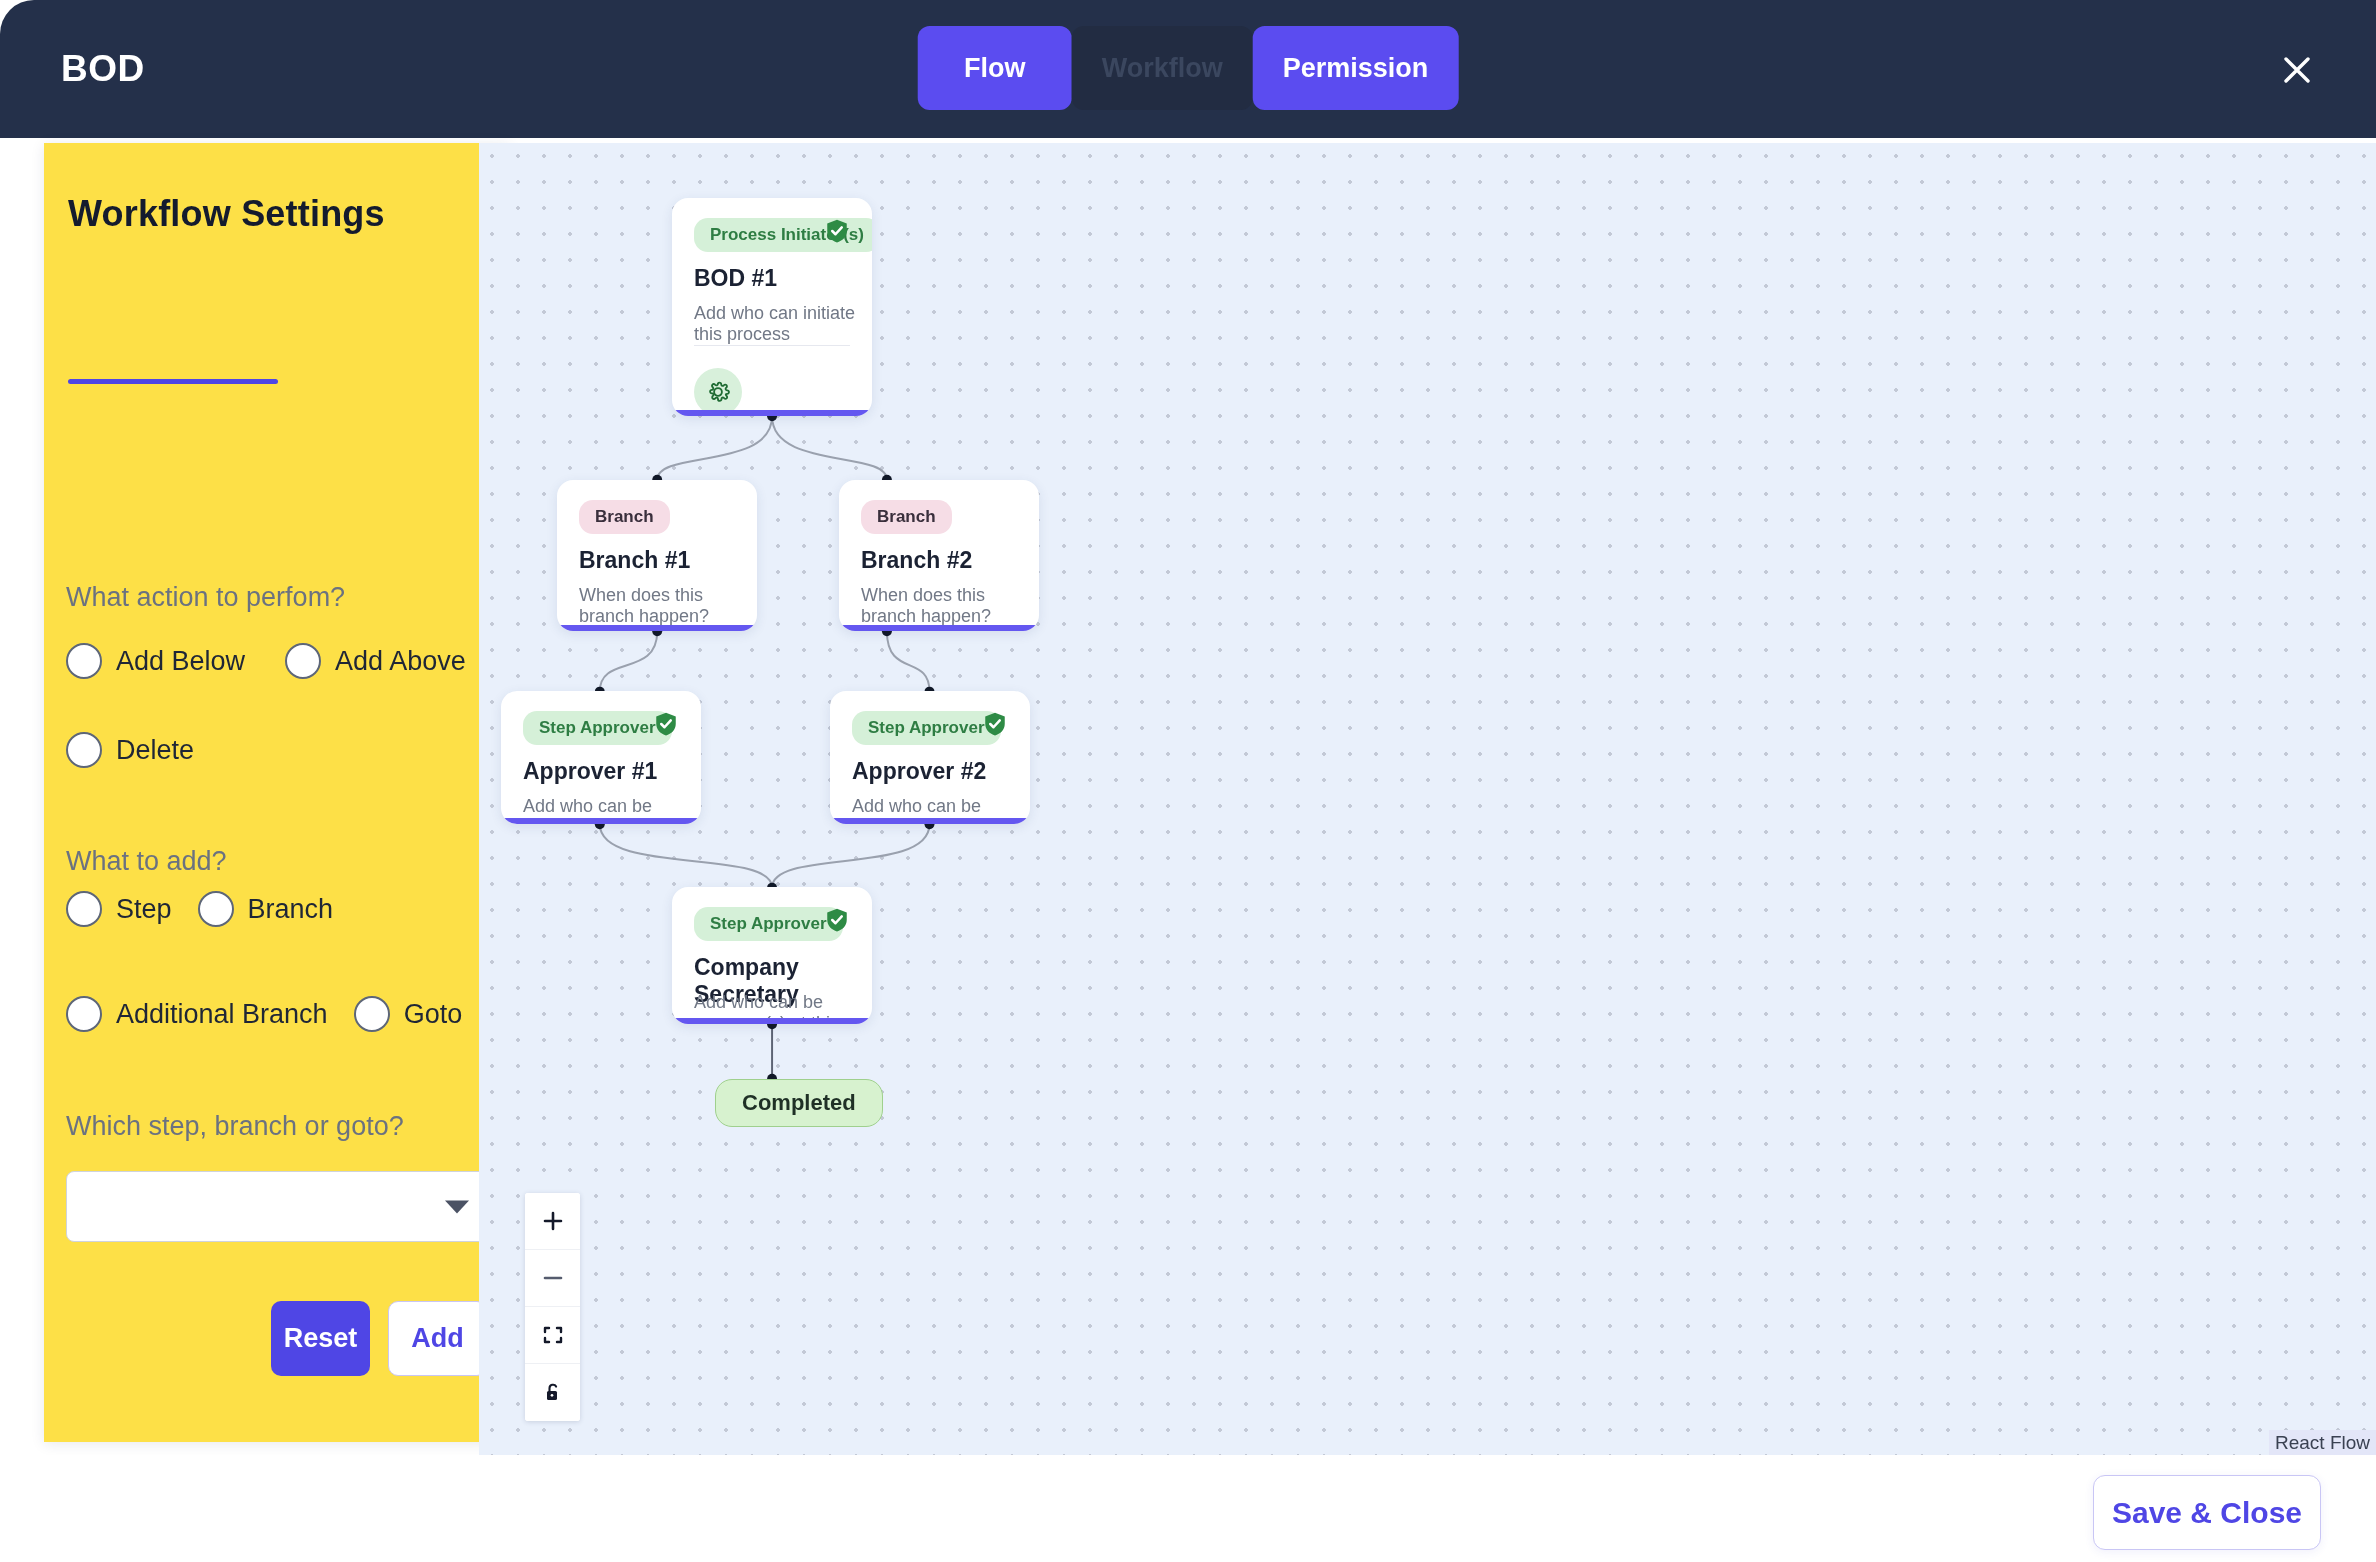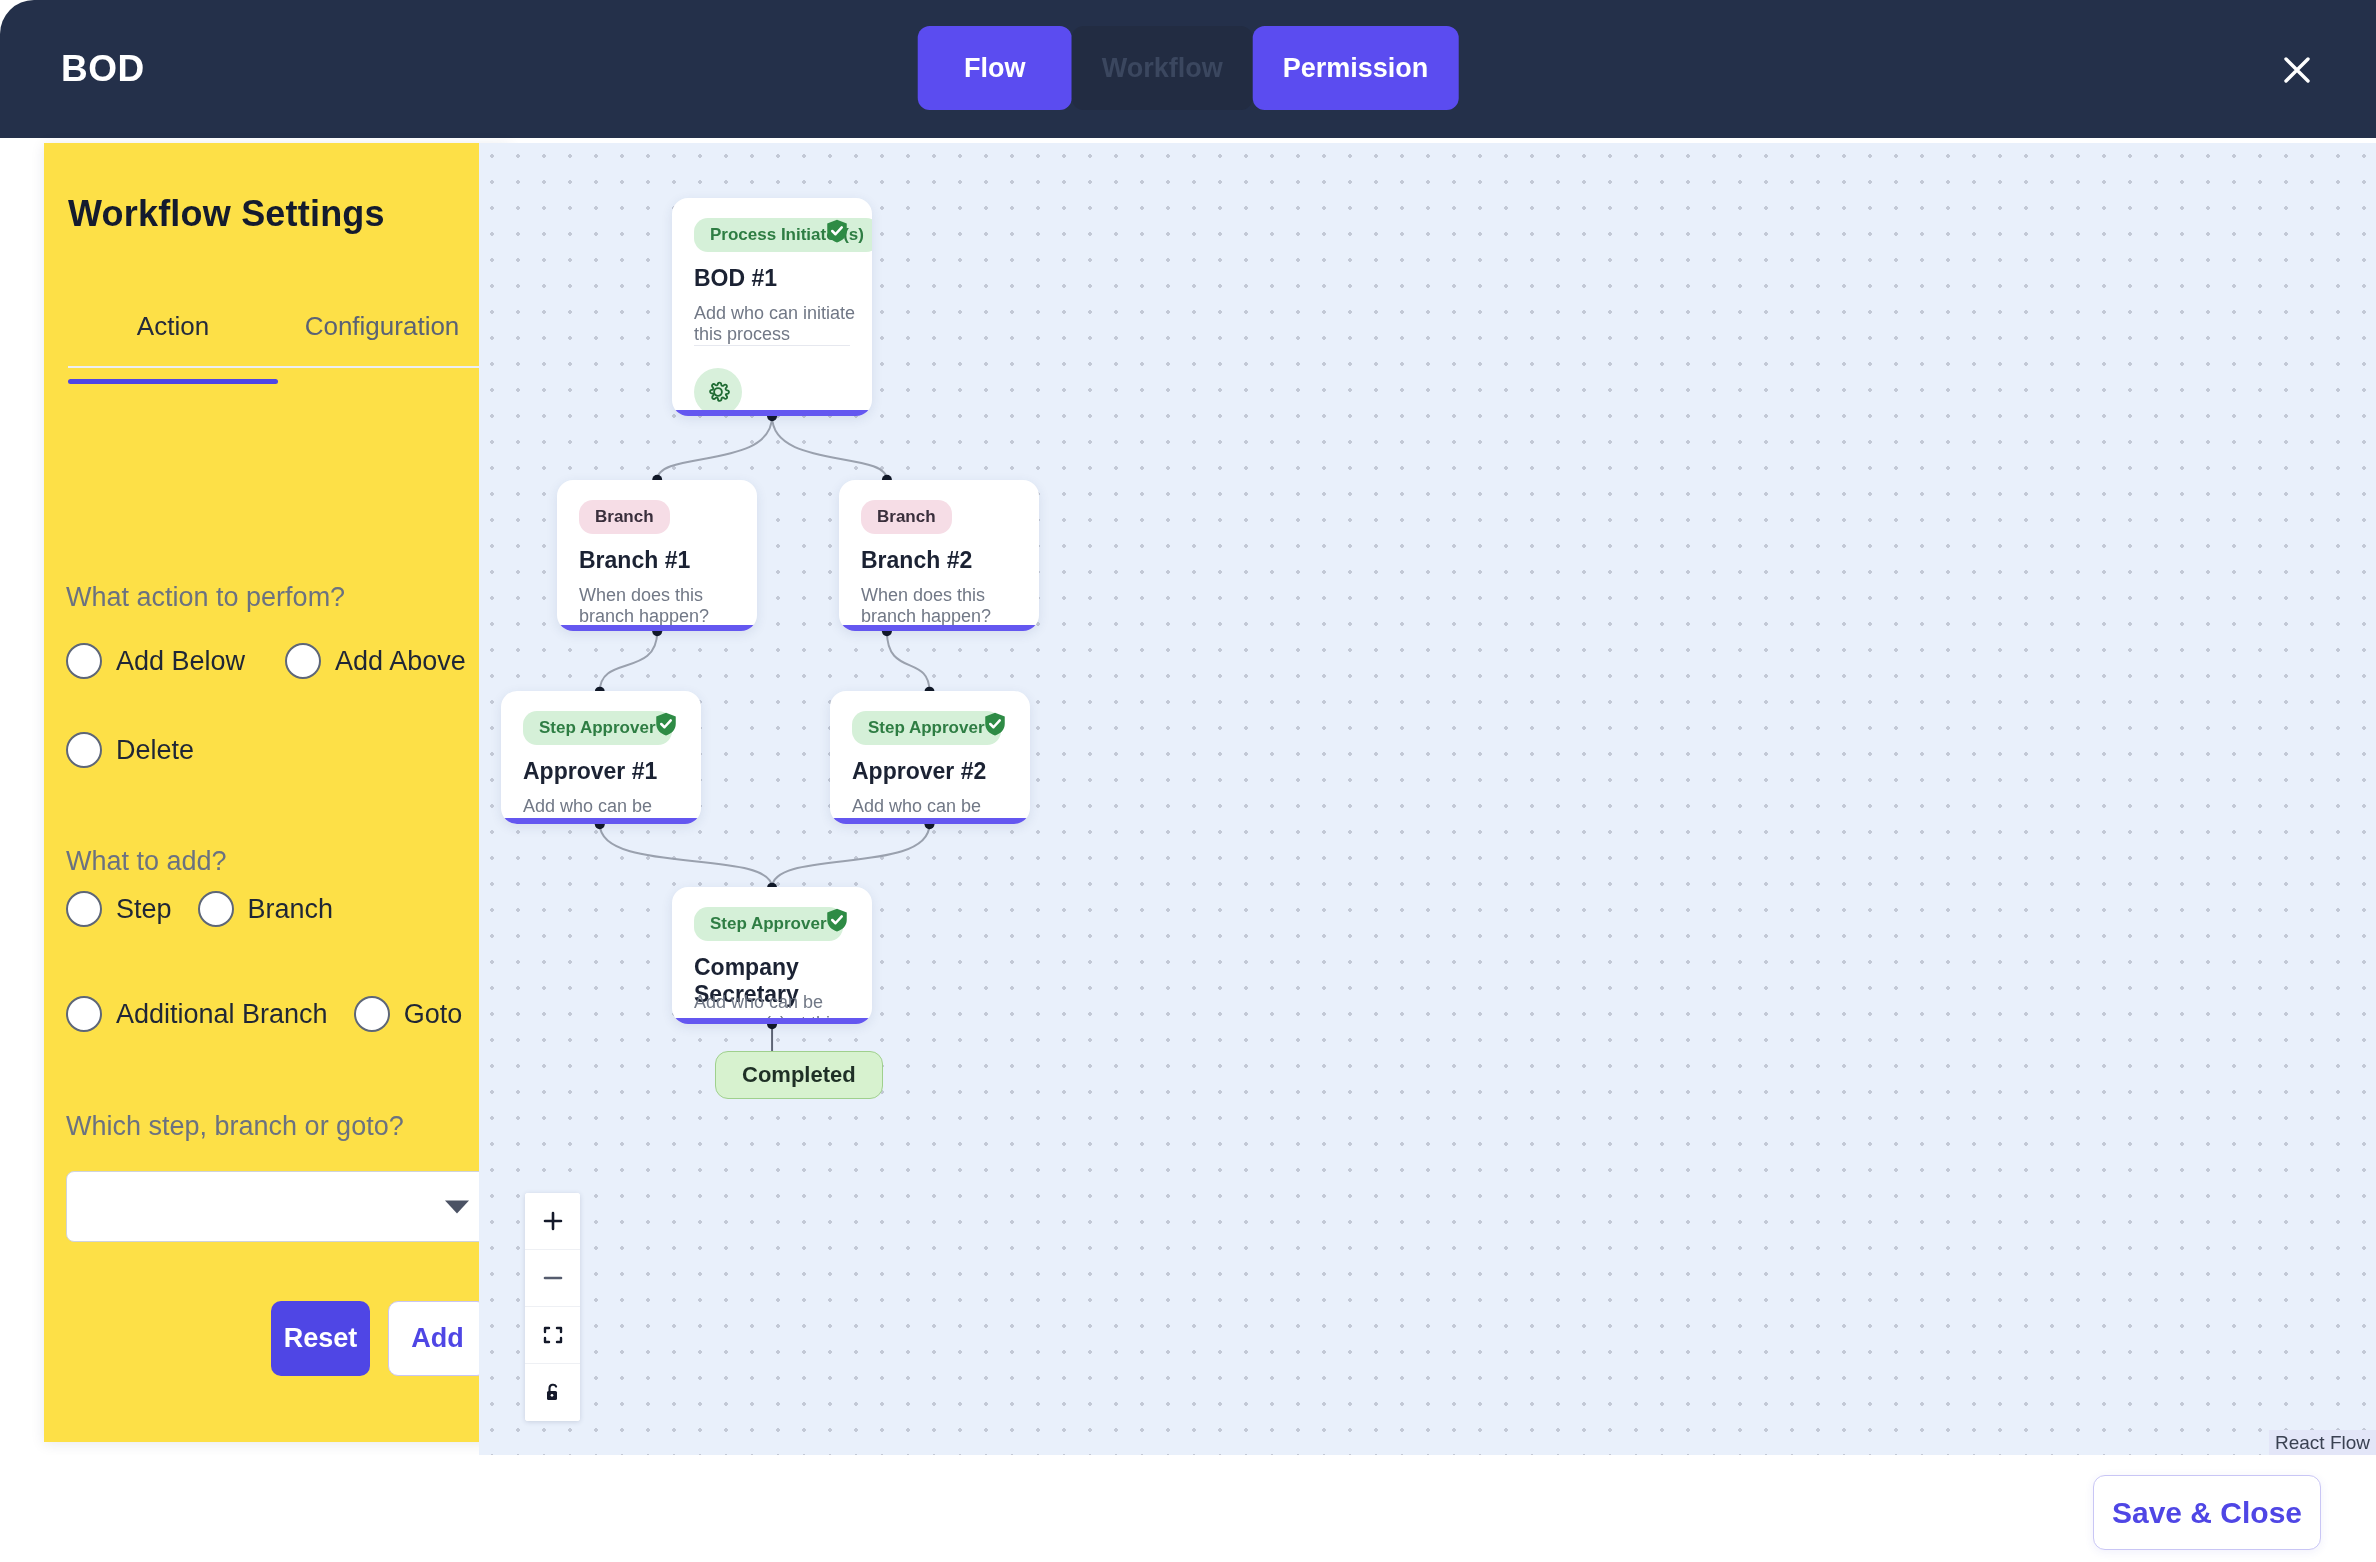--- a/index.html
+++ b/index.html
@@ -229,24 +229,20 @@
   <button class="close-btn">
     <svg width="40" height="40" viewBox="0 0 40 40">
       <path d="M9 9 L31 31 M31 9 L9 31" stroke="#ffffff" stroke-width="3.4" stroke-linecap="round" fill="none"></path>
     </svg>
   </button>
 </div>
 
 <div class="sidepanel">
   <div class="panel-title">Workflow Settings</div>
 
-  <div class="panel-tabs">
-    <button class="ptab" id="tab-action">Action</button>
-    <button class="ptab" id="tab-config">Configuration</button>
-  </div>
   <div class="ptab-underline"></div>
 
   <div class="q-label" id="q-action">What action to perfom?</div>
 
   <div class="radio-row" id="row-action-1">
     <label class="radio-opt">
       <span class="radio-dot"></span>
       <span class="radio-txt">Add Below</span>
     </label>
     <label class="radio-opt gap-40">
@@ -396,21 +392,21 @@
     <svg class="check-shield" viewBox="0 0 24 24">
       <path d="M12 1.5 L21 5 V12 C21 17.4 16.8 21.3 12 22.5 C7.2 21.3 3 17.4 3 12 V5 Z" fill="#2e8b45"></path>
       <path d="M7.6 12 L10.6 15 L16.4 8.6" stroke="#fff" stroke-width="2.3" fill="none" stroke-linecap="round" stroke-linejoin="round"></path>
     </svg>
     <div class="node-title">Company Secretary</div>
     <div class="node-sub">Add who can be approver(s) at this level</div>
 
     <div class="node-bar"></div>
   </div>
 
-  <div class="completed-pill" style="left:236px; top:908px;">Completed</div>
+  <div class="completed-pill" style="left:236px; top:936px;border-radius:17px;">Completed</div>
 
   <div class="zoom-controls">
     <button class="zc-btn">
       <svg width="24" height="24" viewBox="0 0 24 24">
         <path d="M12 4 V20 M4 12 H20" stroke="#14192a" stroke-width="2.6" stroke-linecap="round"></path>
       </svg>
     </button>
     <button class="zc-btn">
       <svg width="24" height="24" viewBox="0 0 24 24">
         <path d="M4 12 H20" stroke="#555c6e" stroke-width="2.6" stroke-linecap="round"></path>

